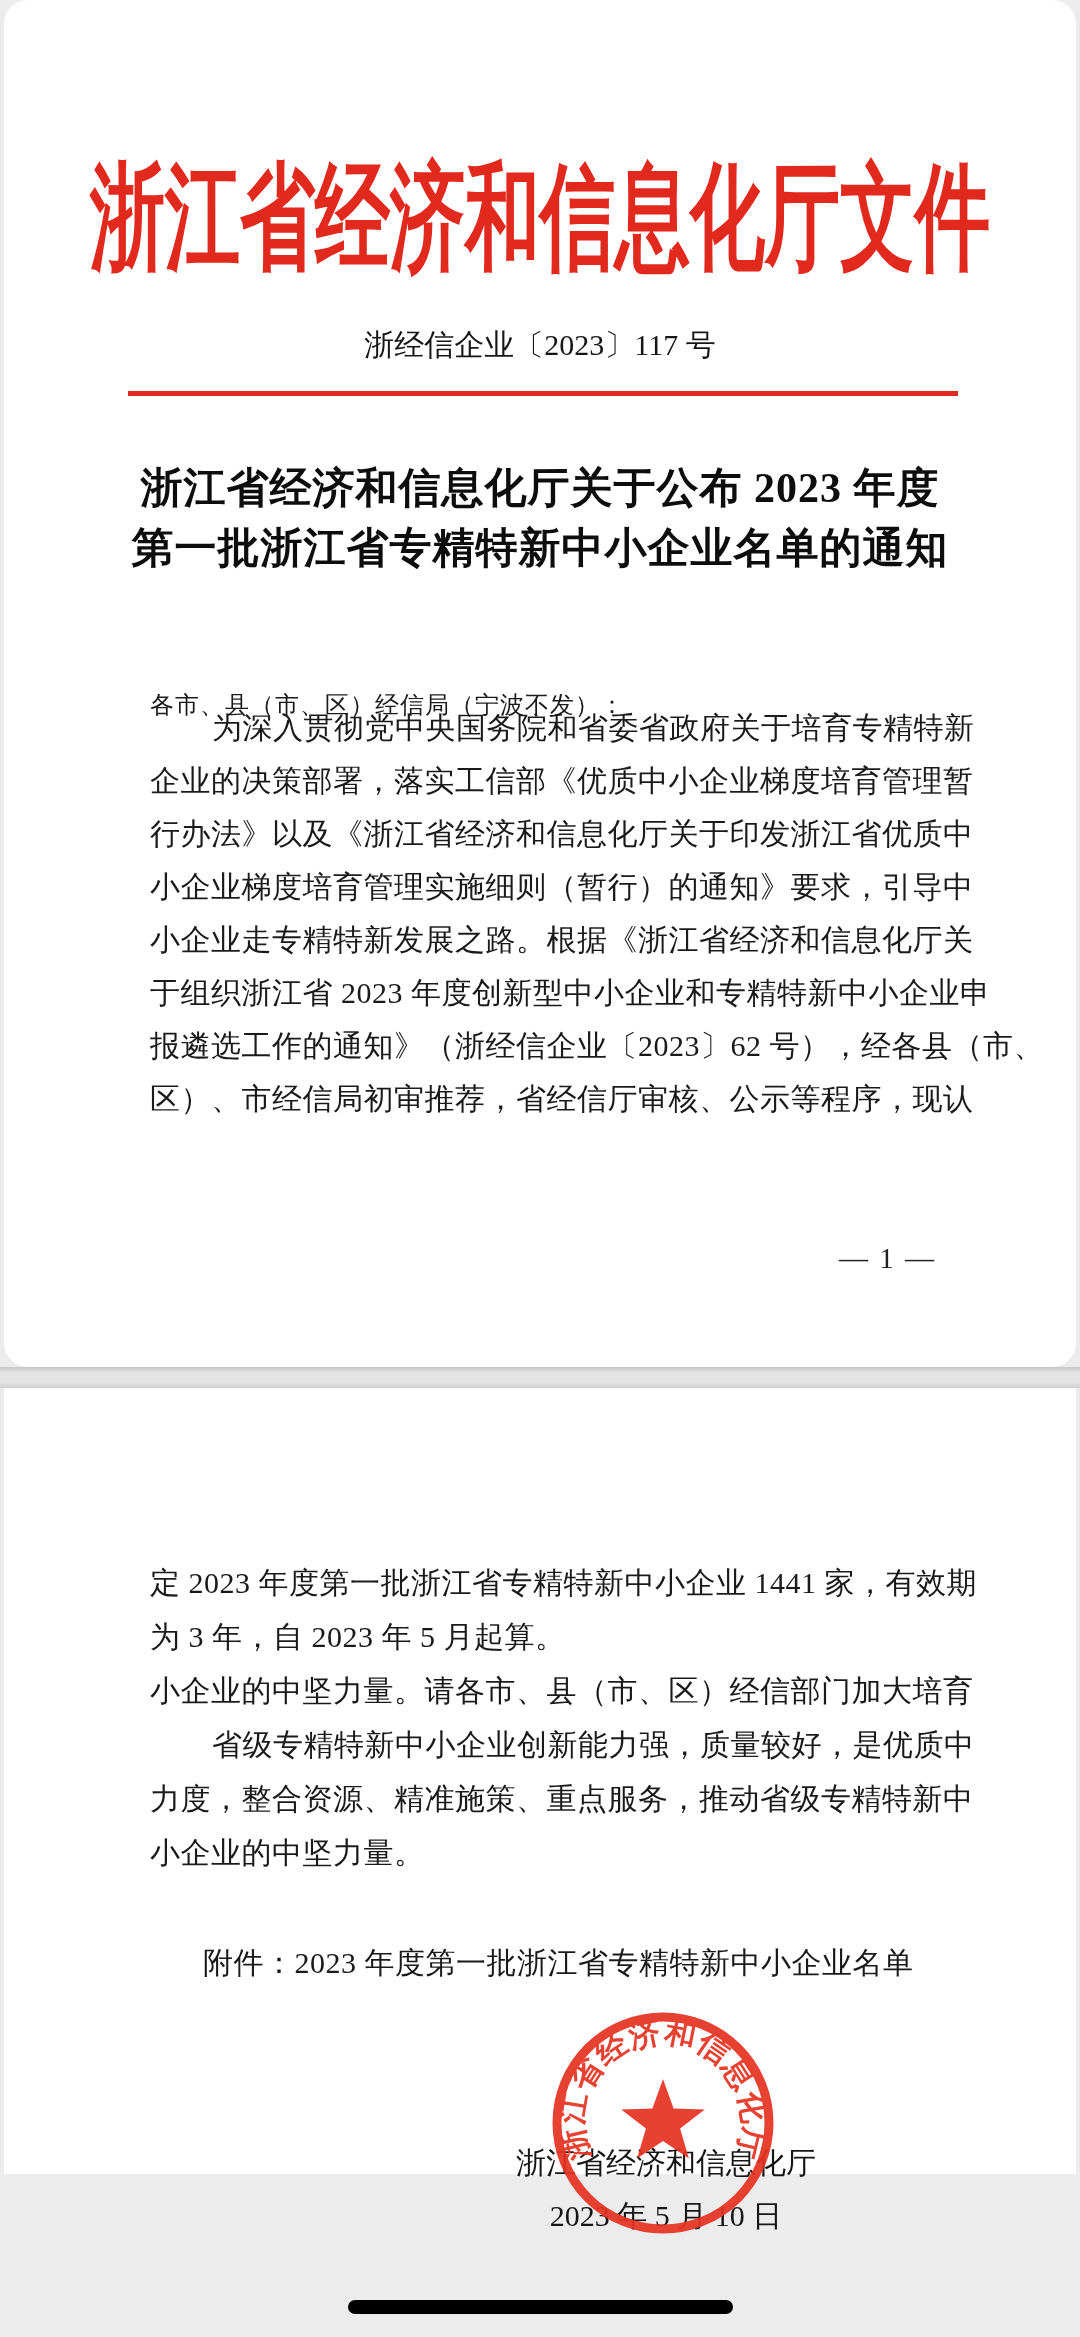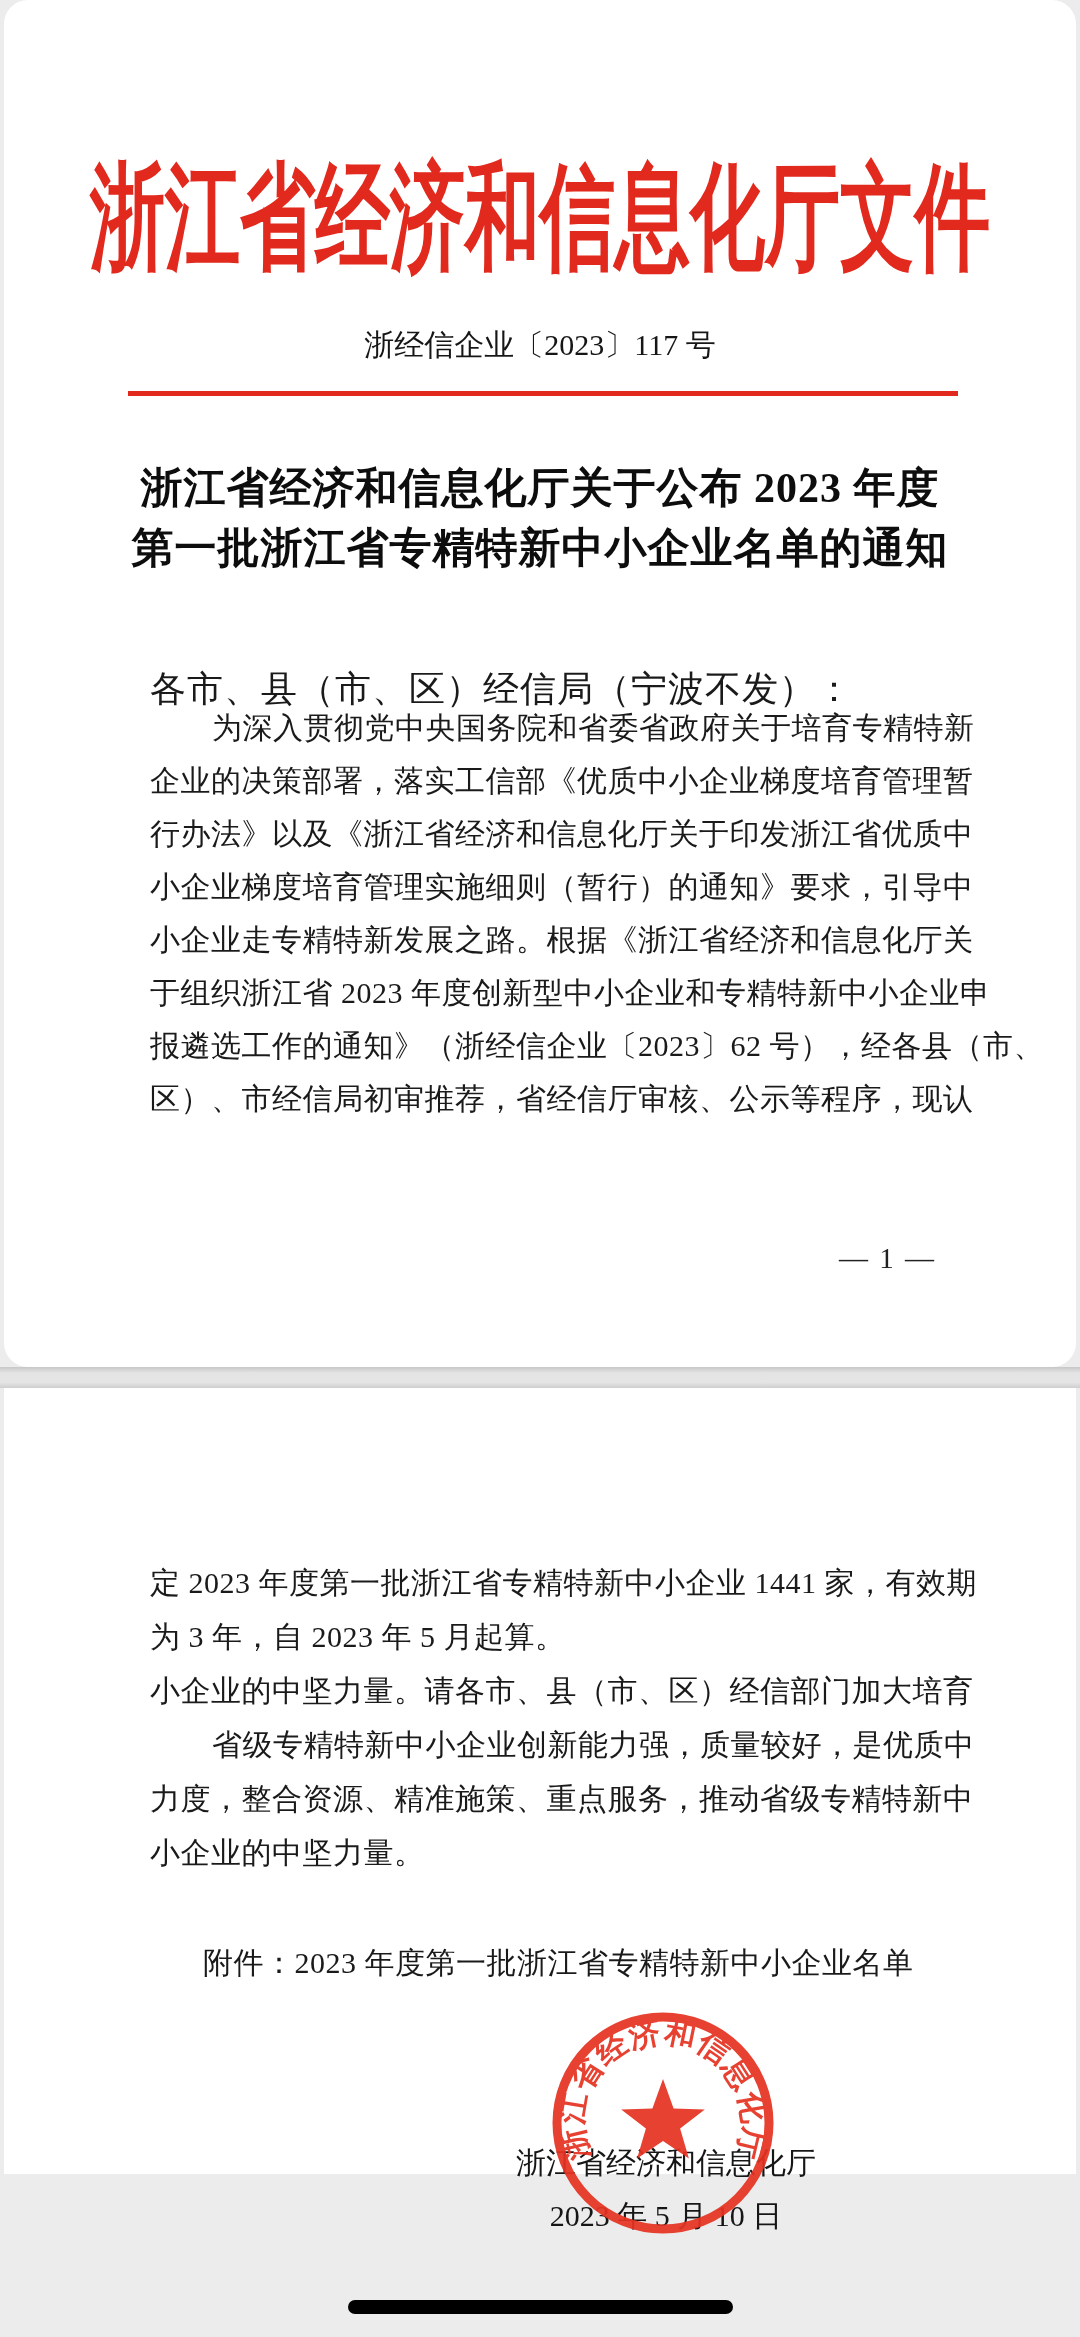--- a/index.html
+++ b/index.html
@@ -39,22 +39,22 @@
   .red-rule {
     position:absolute; top:391px; left:124px; width:830px; height:5px;
     background:#e2291d;
   }
   .doc-title {
     position:absolute; top:458px; left:0; width:100%; margin:0;
     text-align:center; font-size:42px; font-weight:bold; color:#0d0d0d;
   }
   .doc-title div { height:60px; line-height:60px; letter-spacing:1px; }
   .salutation {
-    position:absolute; top:663px; left:146px; height:53px; line-height:53px;
-    font-size:36px; letter-spacing:1px;
+    position:absolute; top:679px; left:146px; height:53px; line-height:53px;
+    font-size:24px; letter-spacing:1px;
   }
   .body-block { position:absolute; left:146px; right:130px; }
   .body-block-p1 { top:701px; }
   .body-block-p2 { top:168px; }
   .body-line { height:53px; line-height:53px; font-size:30px; letter-spacing:0.5px; white-space:nowrap; }
   .body-block-p2 .body-line { height:54px; line-height:54px; }
   .indent { padding-left:62px; }
   .page-number {
     position:absolute; top:1234px; right:140px; height:48px; line-height:48px;
     font-size:29px; color:#222; letter-spacing:2px;

